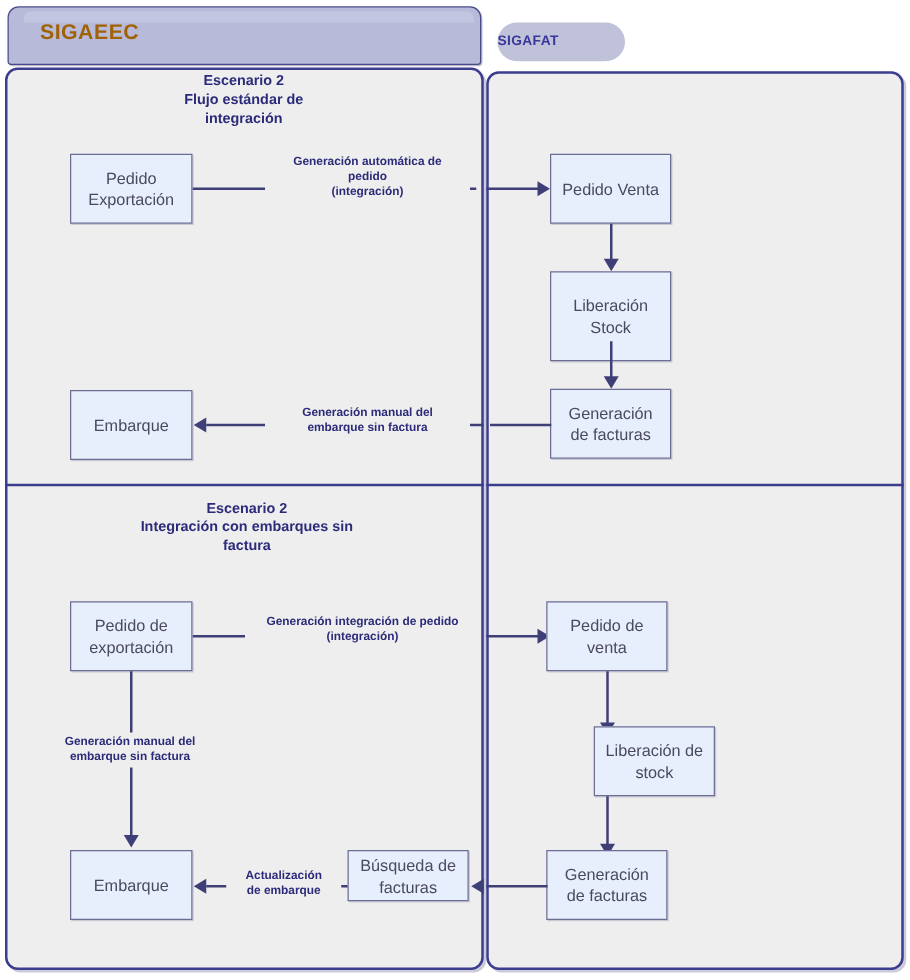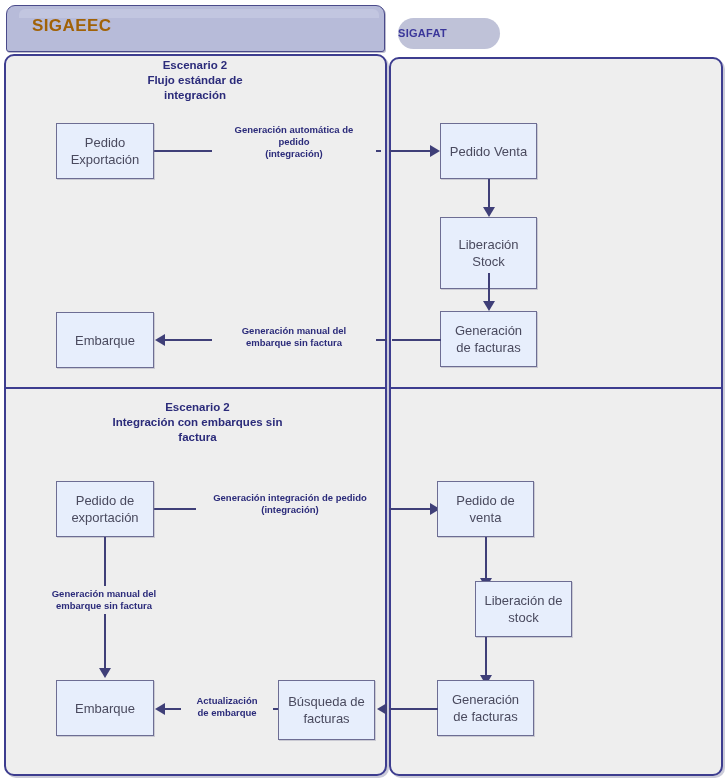--- a/index.html
+++ b/index.html
@@ -240,21 +240,21 @@
   <div class="vline" style="left:485px; top:637px; height:41px;"></div>
   <div class="arrow arrow-down" style="left:480px; top:675px;"></div>
 
   <div class="node" style="left:437px; top:680px; width:97px; height:56px;">Generación
 de facturas</div>
 
   <div class="hline" style="left:389px; top:708px; width:49px;"></div>
   <div class="hline" style="left:387px; top:708px; width:0px;"></div>
   <div class="arrow arrow-left" style="left:377px; top:703px;"></div>
 
-  <div class="node" style="left:278px; top:680px; width:97px; height:60px;">Búsqueda de
+  <div class="node" style="left:278px; top:680px; width:97px; height:41px;">Búsqueda de
 facturas</div>
 
   <div class="hline" style="left:165px; top:708px; width:113px;"></div>
   <div class="arrow arrow-left" style="left:155px; top:703px;"></div>
   <div class="edge-label" style="left:181px; top:695px; width:92px;">Actualización
 de embarque</div>
 
   <div class="node" style="left:56px; top:680px; width:98px; height:56px;">Embarque</div>
 
 </div>

